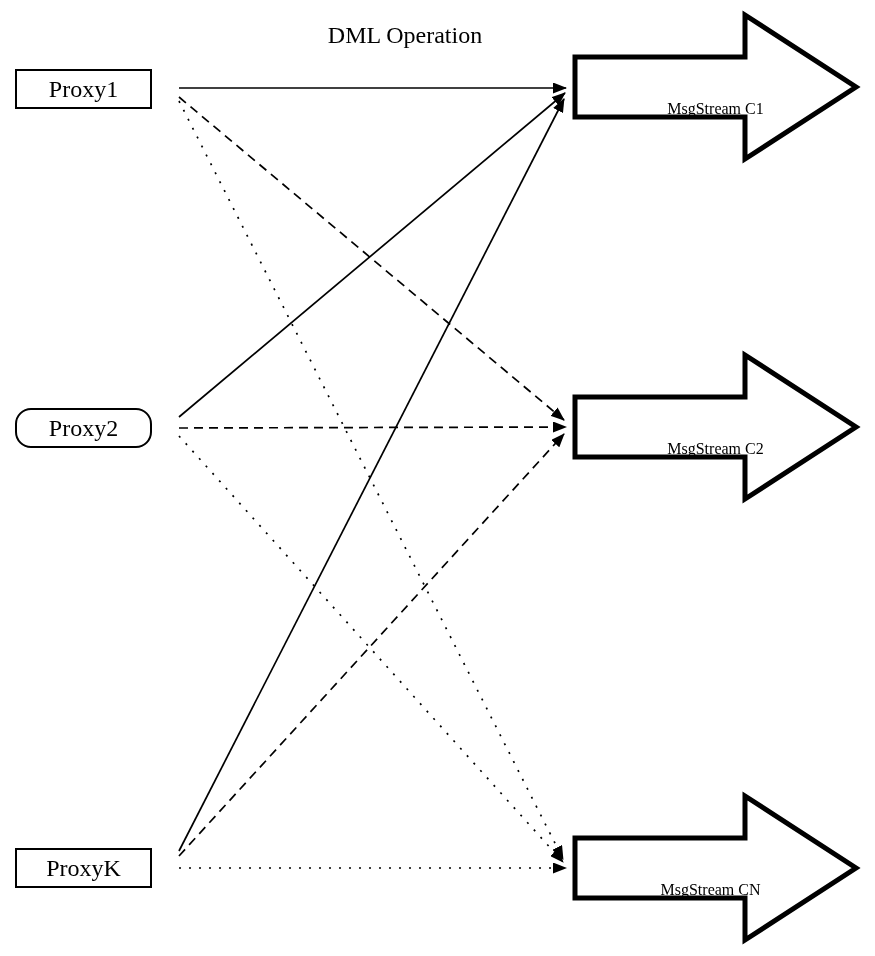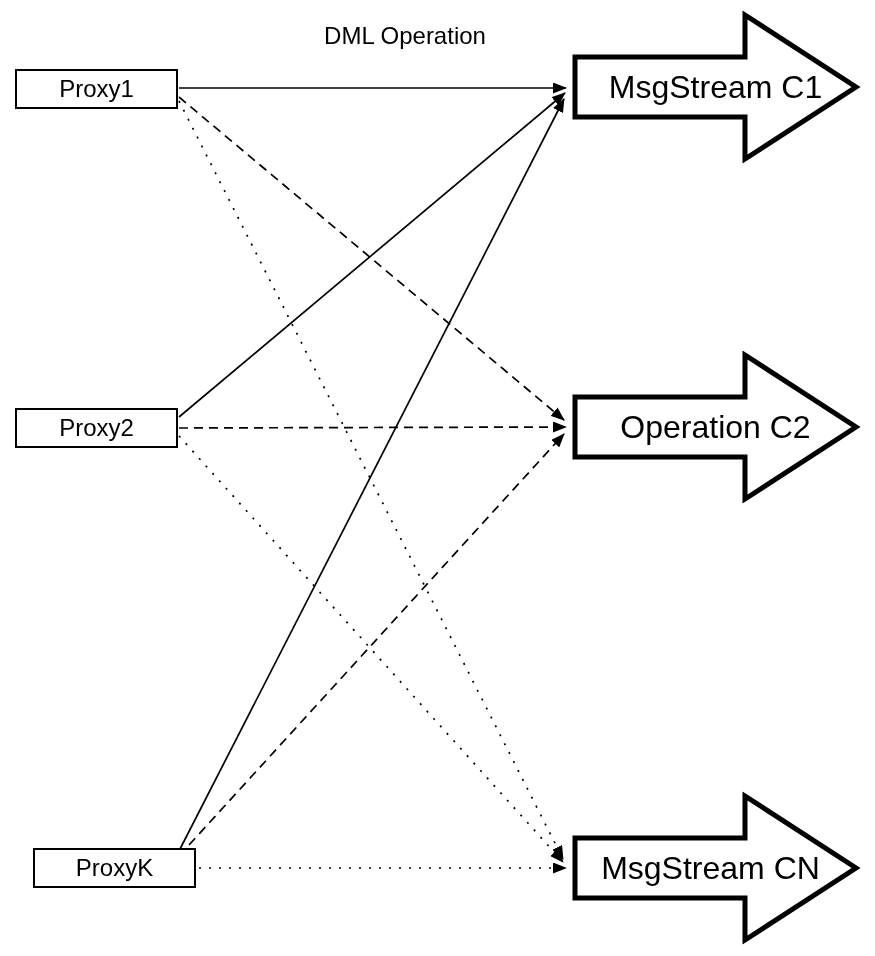--- a/index.html
+++ b/index.html
@@ -5,21 +5,21 @@
   html, body {
     margin: 0;
     padding: 0;
     background: #ffffff;
   }
   .canvas {
     position: relative;
     width: 875px;
     height: 956px;
     background: #ffffff;
-    font-family: Liberation Sans, sans-serif;
+    font-family: Liberation Serif, serif;
     color: #000000;
     overflow: hidden;
   }
   .connector-layer {
     position: absolute;
     left: 0;
     top: 0;
   }
   .conn {
     stroke: #000000;
@@ -30,38 +30,38 @@
   .conn.dotted { stroke-dasharray: 2 8; }
   .stream-shape {
     fill: #ffffff;
     stroke: #000000;
     stroke-width: 5;
     stroke-linejoin: miter;
   }
   .proxy-box {
     position: absolute;
     box-sizing: border-box;
-    width: 163px;
+    width: 137px;
     height: 40px;
     background: #ffffff;
     border: 2px solid #000000;
     display: flex;
     align-items: center;
     justify-content: center;
     font-size: 24px;
     line-height: 1;
   }
   .stream-label {
     position: absolute;
     width: 281px;
     height: 60px;
     display: flex;
-    align-items: center;
+    align-items: flex-end;
     justify-content: center;
-    font-size: 32px;
+    font-size: 16px;
     line-height: 1;
   }
   .flow-label {
     position: absolute;
     left: 255px;
     top: 22px;
     width: 300px;
     text-align: center;
     font-size: 24px;
     line-height: 27px;
@@ -97,30 +97,30 @@
     <polygon class="stream-shape" points="575,838 745,838 745,796 856,868 745,940 745,898 575,898"></polygon>
   </svg>
 
   <div class="flow-label">
     <span>DML Operation</span>
   </div>
 
   <div class="proxy-box" style="left:15px; top:69px;">
     <span>Proxy1</span>
   </div>
-  <div class="proxy-box" style="left:15px; top:408px;">
+  <div class="proxy-box" style="left:15px; top:408px;border-radius:16px;">
     <span>Proxy2</span>
   </div>
-  <div class="proxy-box" style="left:15px; top:848px;margin-left:18px;">
+  <div class="proxy-box" style="left:15px; top:848px;">
     <span>ProxyK</span>
   </div>
 
   <div class="stream-label" style="left:575px; top:57px;">
     <span>MsgStream C1</span>
   </div>
   <div class="stream-label" style="left:575px; top:397px;">
-    <span>Operation C2</span>
+    <span>MsgStream C2</span>
   </div>
   <div class="stream-label" style="left:570px; top:838px;">
     <span>MsgStream CN</span>
   </div>
 
 </div>
 
 </body></html>

